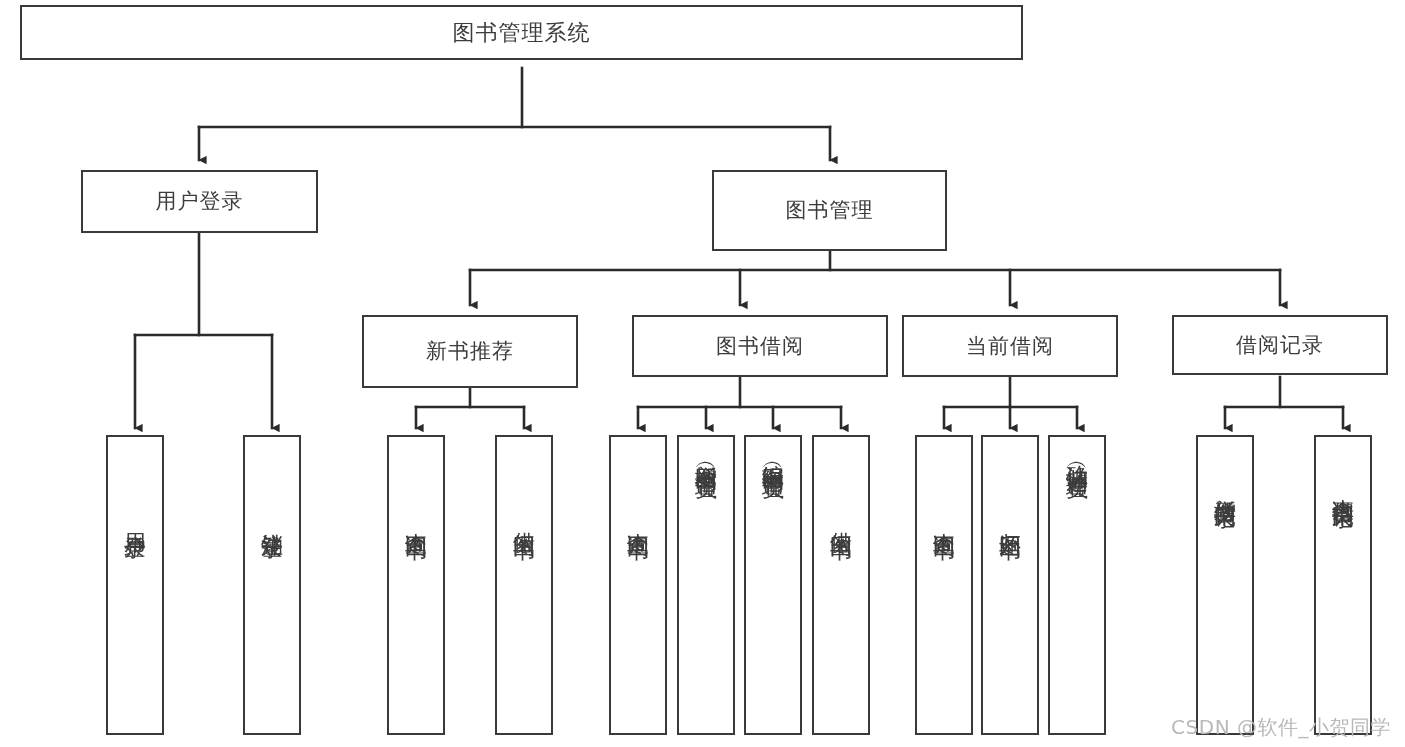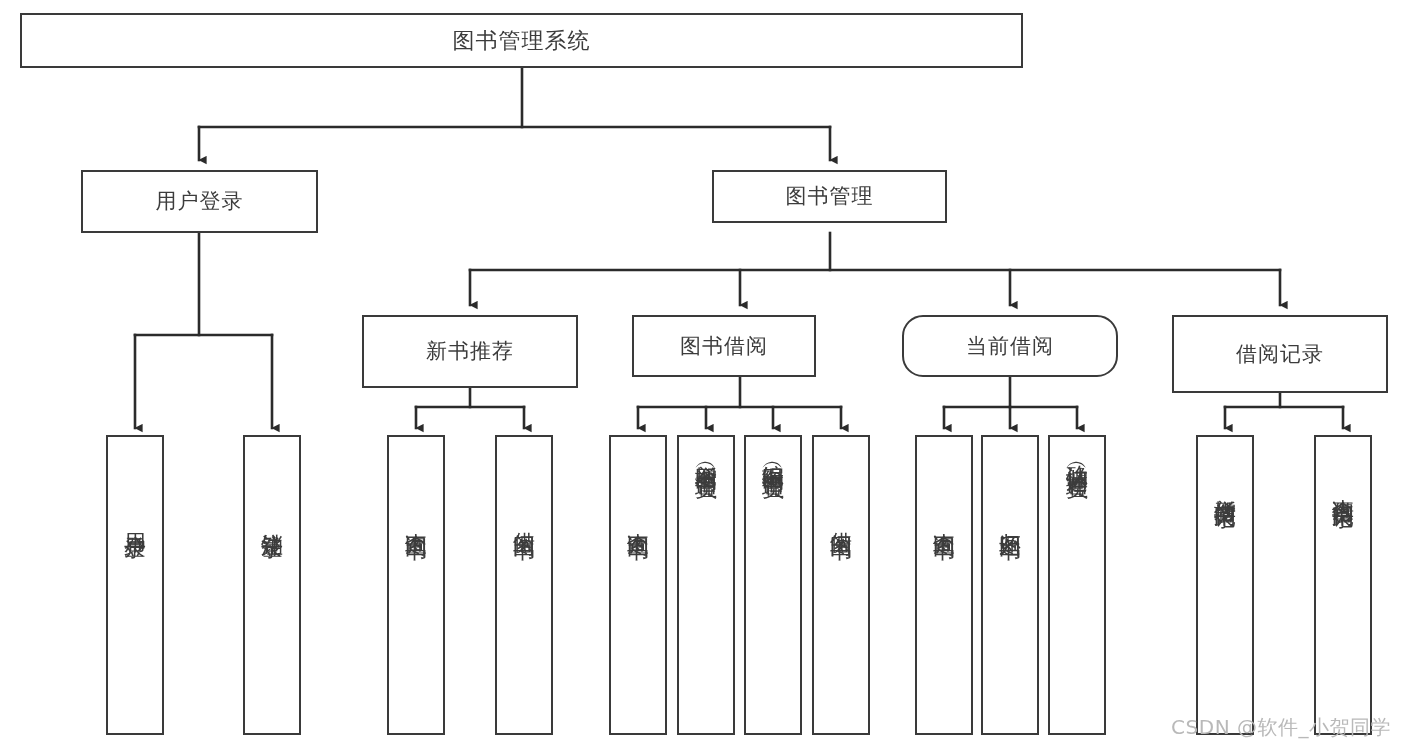--- a/index.html
+++ b/index.html
@@ -116,41 +116,41 @@
       <path d="M1010,407 L1010,428" marker-end="url(#arrow)"></path>
       <path d="M1077,407 L1077,428" marker-end="url(#arrow)"></path>
 
       <path d="M1280,377 L1280,407"></path>
       <path d="M1225,407 L1343,407"></path>
       <path d="M1225,407 L1225,428" marker-end="url(#arrow)"></path>
       <path d="M1343,407 L1343,428" marker-end="url(#arrow)"></path>
     </g>
   </svg>
 
-  <div class="node root" style="left:20px;top:13px;width:1003px;height:55px;">
+  <div class="node root" style="left:20px;top:5px;width:1003px;height:55px;">
     <span class="label">图书管理系统</span>
   </div>
 
   <div class="node" style="left:81px;top:170px;width:237px;height:63px;">
     <span class="label">用户登录</span>
   </div>
-  <div class="node" style="left:712px;top:170px;width:235px;height:53px;">
+  <div class="node" style="left:712px;top:170px;width:235px;height:81px;">
     <span class="label">图书管理</span>
   </div>
 
   <div class="node" style="left:362px;top:315px;width:216px;height:73px;">
     <span class="label">新书推荐</span>
   </div>
-  <div class="node" style="left:632px;top:315px;width:184px;height:62px;">
+  <div class="node" style="left:632px;top:315px;width:256px;height:62px;">
     <span class="label">图书借阅</span>
   </div>
-  <div class="node" style="left:902px;top:315px;width:216px;height:62px;border-radius:21px;">
+  <div class="node" style="left:902px;top:315px;width:216px;height:62px;">
     <span class="label">当前借阅</span>
   </div>
-  <div class="node" style="left:1172px;top:315px;width:216px;height:78px;">
+  <div class="node" style="left:1172px;top:315px;width:216px;height:60px;">
     <span class="label">借阅记录</span>
   </div>
 
   <div class="node vertical mid" style="left:106px;top:435px;width:58px;height:300px;">
     <span class="label">用户登录</span>
   </div>
   <div class="node vertical mid" style="left:243px;top:435px;width:58px;height:300px;">
     <span class="label">注销登录</span>
   </div>
 

